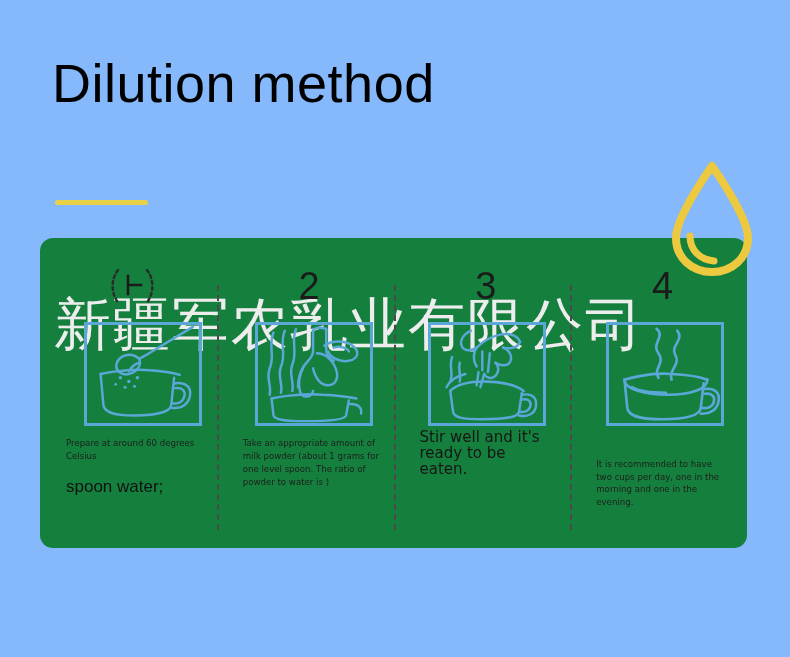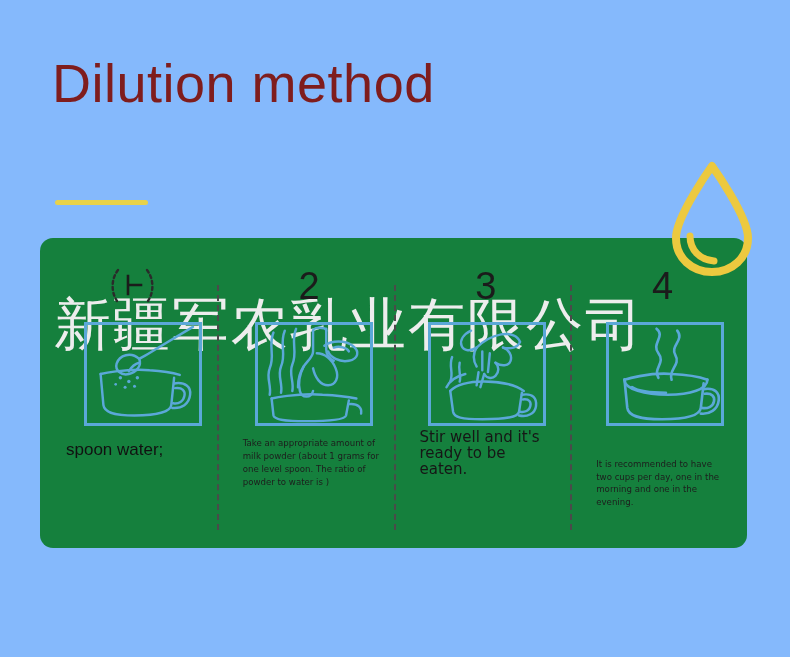--- a/index.html
+++ b/index.html
@@ -15,21 +15,21 @@
     position: relative;
   }
 
   
   .page-title {
     position: absolute;
     left: 52px;
     top: 52px;
     font-size: 54px;
     line-height: 62px;
-    color: #7f1d1d;
+    color: #000000;
     font-weight: 400;
     letter-spacing: 0.5px;
     white-space: nowrap;
   }
   .title-rule {
     position: absolute;
     left: 55px;
     top: 200px;
     width: 93px;
     height: 5px;
@@ -202,20 +202,21 @@
             <path d="M93 67 C101 66 104 70 103 75 C102 81 97 84 91 83"></path>
             <circle cx="35" cy="56" r="1.8" fill="#5ba8d8" stroke="none"></circle>
             <circle cx="44" cy="60" r="1.8" fill="#5ba8d8" stroke="none"></circle>
             <circle cx="53" cy="56" r="1.8" fill="#5ba8d8" stroke="none"></circle>
             <circle cx="40" cy="66" r="1.6" fill="#5ba8d8" stroke="none"></circle>
             <circle cx="50" cy="65" r="1.6" fill="#5ba8d8" stroke="none"></circle>
             <circle cx="30" cy="63" r="1.4" fill="#5ba8d8" stroke="none"></circle>
           </g>
         </svg>
       </div>
+      <div class="caption-small">Prepare at around 60 degrees Celsius</div>
       <div class="caption-large">spoon water;</div>
     </div>
 
     <div class="step step-2">
       <div class="step-num">2</div>
       <div class="icon-box">
         <svg viewBox="0 0 118 104" xmlns="http://www.w3.org/2000/svg">
           <g fill="none" stroke="#5ba8d8" stroke-width="2.6" stroke-linecap="round" stroke-linejoin="round">
             <path d="M16 8 C10 22 18 32 12 46 C8 56 14 64 12 74"></path>
             <path d="M28 6 C22 20 30 30 24 44 C20 54 26 62 24 72"></path>

